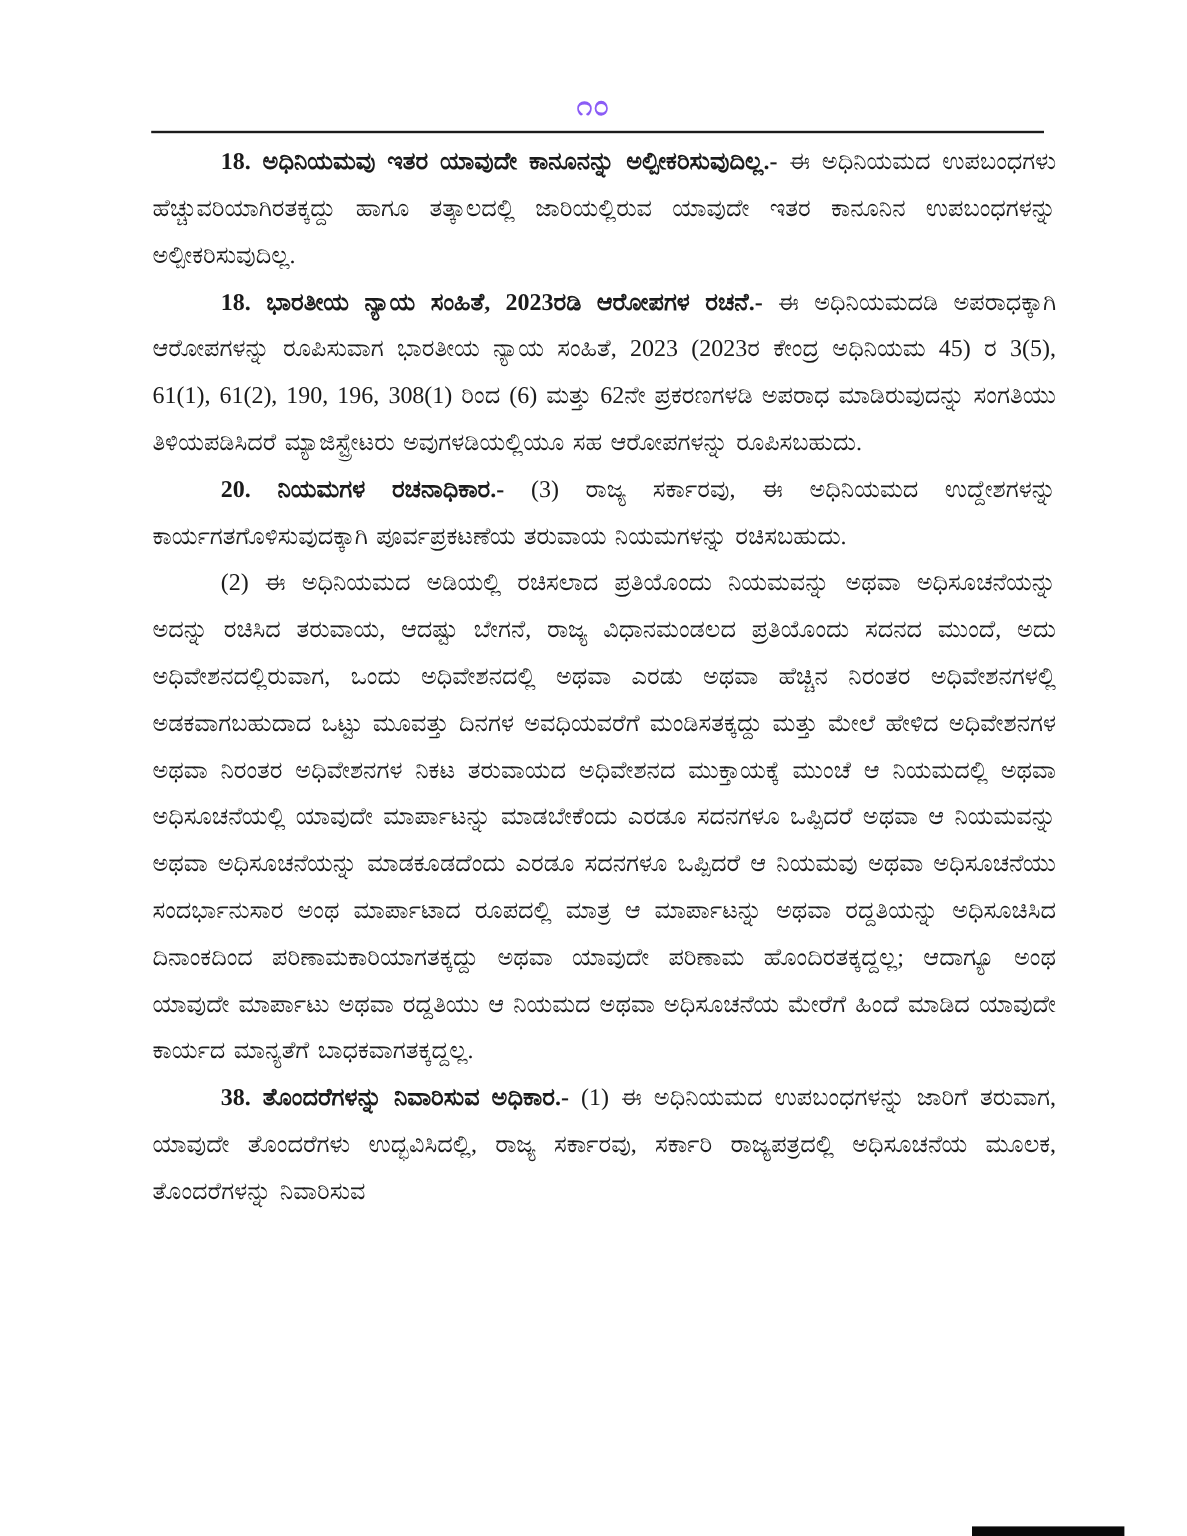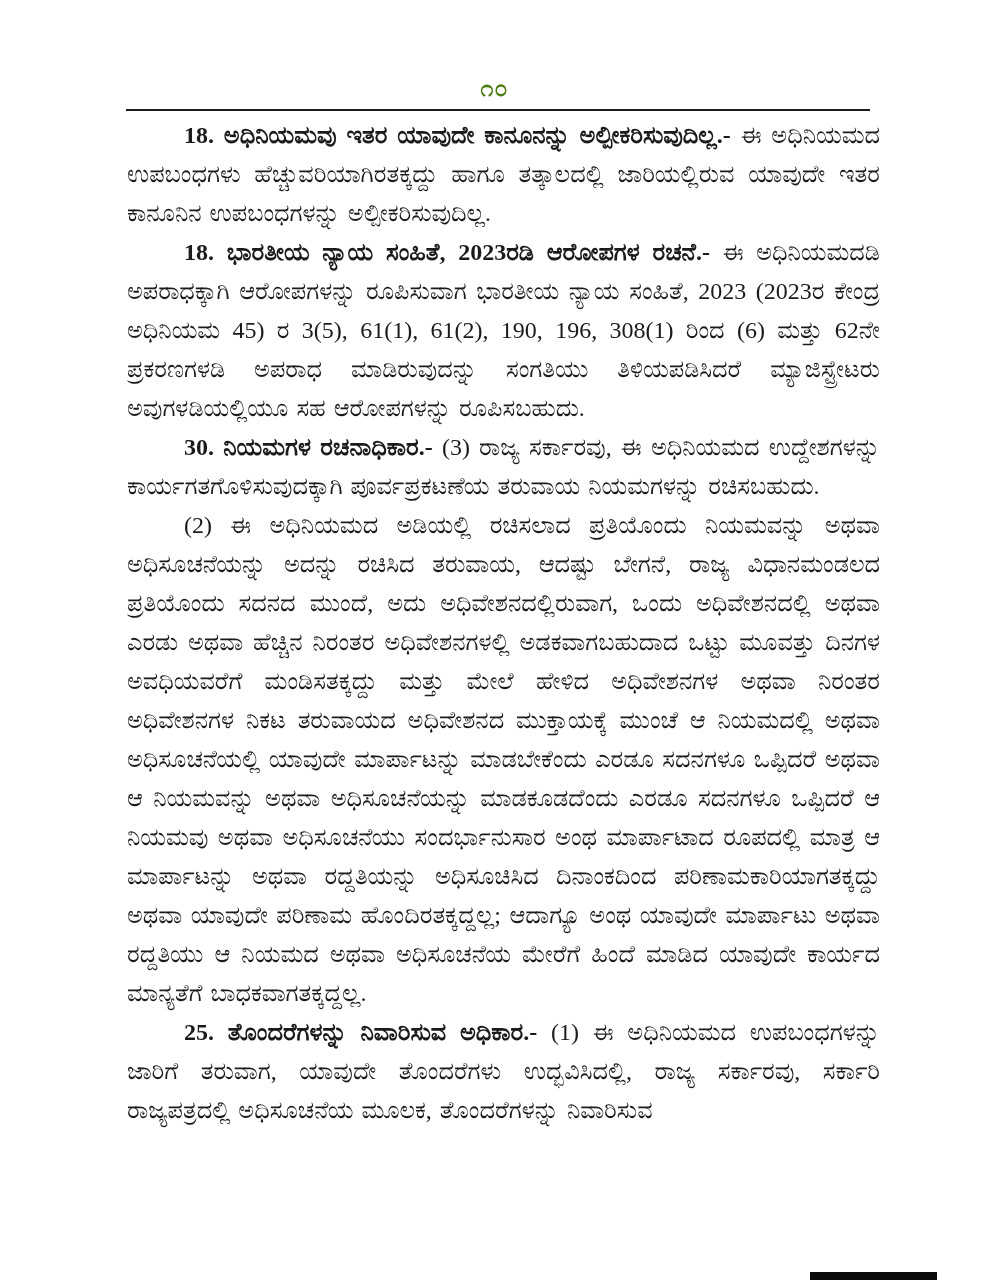--- a/index.html
+++ b/index.html
@@ -18,42 +18,42 @@
   }
   .page-number {
     position: absolute;
     top: 76px;
     left: 0;
     width: 100%;
     text-align: center;
     font-size: 23px;
     font-weight: bold;
     letter-spacing: 1px;
-    color: #4d7c0f;
+    color: #8b5cf6;
   }
   .top-rule {
     position: absolute;
     top: 109px;
     left: 126px;
     width: 744px;
     height: 0;
     border-top: 2px solid #1c1c1c;
   }
   .content {
     position: absolute;
     top: 116px;
     left: 127px;
     width: 753px;
   }
   .para {
     margin: 0;
     padding: 0;
     text-align: justify;
     text-indent: 57px;
-    font-size: 24px;
+    font-size: 20px;
     line-height: 39px;
     word-spacing: 2px;
     color: #1b1b1b;
   }
   .para .heading {
     font-weight: bold;
   }
   .scan-bar {
     position: absolute;
     left: 810px;
@@ -71,23 +71,23 @@
   <div class="page-number">೧೦</div>
 
   <div class="top-rule"></div>
 
   <div class="content">
 
     <p class="para"><span class="heading">18. ಅಧಿನಿಯಮವು ಇತರ ಯಾವುದೇ ಕಾನೂನನ್ನು ಅಲ್ಪೀಕರಿಸುವುದಿಲ್ಲ.-</span> <span>ಈ ಅಧಿನಿಯಮದ ಉಪಬಂಧಗಳು ಹೆಚ್ಚುವರಿಯಾಗಿರತಕ್ಕದ್ದು ಹಾಗೂ ತತ್ಕಾಲದಲ್ಲಿ ಜಾರಿಯಲ್ಲಿರುವ ಯಾವುದೇ ಇತರ ಕಾನೂನಿನ ಉಪಬಂಧಗಳನ್ನು ಅಲ್ಪೀಕರಿಸುವುದಿಲ್ಲ.</span></p>
 
     <p class="para"><span class="heading">18. ಭಾರತೀಯ ನ್ಯಾಯ ಸಂಹಿತೆ, 2023ರಡಿ ಆರೋಪಗಳ ರಚನೆ.-</span> <span>ಈ ಅಧಿನಿಯಮದಡಿ ಅಪರಾಧಕ್ಕಾಗಿ ಆರೋಪಗಳನ್ನು ರೂಪಿಸುವಾಗ ಭಾರತೀಯ ನ್ಯಾಯ ಸಂಹಿತೆ, 2023 (2023ರ ಕೇಂದ್ರ ಅಧಿನಿಯಮ 45) ರ 3(5), 61(1), 61(2), 190, 196, 308(1) ರಿಂದ (6) ಮತ್ತು 62ನೇ ಪ್ರಕರಣಗಳಡಿ ಅಪರಾಧ ಮಾಡಿರುವುದನ್ನು ಸಂಗತಿಯು ತಿಳಿಯಪಡಿಸಿದರೆ ಮ್ಯಾಜಿಸ್ಟ್ರೇಟರು ಅವುಗಳಡಿಯಲ್ಲಿಯೂ ಸಹ ಆರೋಪಗಳನ್ನು ರೂಪಿಸಬಹುದು.</span></p>
 
-    <p class="para"><span class="heading">30. ನಿಯಮಗಳ ರಚನಾಧಿಕಾರ.-</span> <span>(3) ರಾಜ್ಯ ಸರ್ಕಾರವು, ಈ ಅಧಿನಿಯಮದ ಉದ್ದೇಶಗಳನ್ನು ಕಾರ್ಯಗತಗೊಳಿಸುವುದಕ್ಕಾಗಿ ಪೂರ್ವಪ್ರಕಟಣೆಯ ತರುವಾಯ ನಿಯಮಗಳನ್ನು ರಚಿಸಬಹುದು.</span></p>
+    <p class="para"><span class="heading">20. ನಿಯಮಗಳ ರಚನಾಧಿಕಾರ.-</span> <span>(3) ರಾಜ್ಯ ಸರ್ಕಾರವು, ಈ ಅಧಿನಿಯಮದ ಉದ್ದೇಶಗಳನ್ನು ಕಾರ್ಯಗತಗೊಳಿಸುವುದಕ್ಕಾಗಿ ಪೂರ್ವಪ್ರಕಟಣೆಯ ತರುವಾಯ ನಿಯಮಗಳನ್ನು ರಚಿಸಬಹುದು.</span></p>
 
     <p class="para"><span>(2) ಈ ಅಧಿನಿಯಮದ ಅಡಿಯಲ್ಲಿ ರಚಿಸಲಾದ ಪ್ರತಿಯೊಂದು ನಿಯಮವನ್ನು ಅಥವಾ ಅಧಿಸೂಚನೆಯನ್ನು ಅದನ್ನು ರಚಿಸಿದ ತರುವಾಯ, ಆದಷ್ಟು ಬೇಗನೆ, ರಾಜ್ಯ ವಿಧಾನಮಂಡಲದ ಪ್ರತಿಯೊಂದು ಸದನದ ಮುಂದೆ, ಅದು ಅಧಿವೇಶನದಲ್ಲಿರುವಾಗ, ಒಂದು ಅಧಿವೇಶನದಲ್ಲಿ ಅಥವಾ ಎರಡು ಅಥವಾ ಹೆಚ್ಚಿನ ನಿರಂತರ ಅಧಿವೇಶನಗಳಲ್ಲಿ ಅಡಕವಾಗಬಹುದಾದ ಒಟ್ಟು ಮೂವತ್ತು ದಿನಗಳ ಅವಧಿಯವರೆಗೆ ಮಂಡಿಸತಕ್ಕದ್ದು ಮತ್ತು ಮೇಲೆ ಹೇಳಿದ ಅಧಿವೇಶನಗಳ ಅಥವಾ ನಿರಂತರ ಅಧಿವೇಶನಗಳ ನಿಕಟ ತರುವಾಯದ ಅಧಿವೇಶನದ ಮುಕ್ತಾಯಕ್ಕೆ ಮುಂಚೆ ಆ ನಿಯಮದಲ್ಲಿ ಅಥವಾ ಅಧಿಸೂಚನೆಯಲ್ಲಿ ಯಾವುದೇ ಮಾರ್ಪಾಟನ್ನು ಮಾಡಬೇಕೆಂದು ಎರಡೂ ಸದನಗಳೂ ಒಪ್ಪಿದರೆ ಅಥವಾ ಆ ನಿಯಮವನ್ನು ಅಥವಾ ಅಧಿಸೂಚನೆಯನ್ನು ಮಾಡಕೂಡದೆಂದು ಎರಡೂ ಸದನಗಳೂ ಒಪ್ಪಿದರೆ ಆ ನಿಯಮವು ಅಥವಾ ಅಧಿಸೂಚನೆಯು ಸಂದರ್ಭಾನುಸಾರ ಅಂಥ ಮಾರ್ಪಾಟಾದ ರೂಪದಲ್ಲಿ ಮಾತ್ರ ಆ ಮಾರ್ಪಾಟನ್ನು ಅಥವಾ ರದ್ದತಿಯನ್ನು ಅಧಿಸೂಚಿಸಿದ ದಿನಾಂಕದಿಂದ ಪರಿಣಾಮಕಾರಿಯಾಗತಕ್ಕದ್ದು ಅಥವಾ ಯಾವುದೇ ಪರಿಣಾಮ ಹೊಂದಿರತಕ್ಕದ್ದಲ್ಲ; ಆದಾಗ್ಯೂ ಅಂಥ ಯಾವುದೇ ಮಾರ್ಪಾಟು ಅಥವಾ ರದ್ದತಿಯು ಆ ನಿಯಮದ ಅಥವಾ ಅಧಿಸೂಚನೆಯ ಮೇರೆಗೆ ಹಿಂದೆ ಮಾಡಿದ ಯಾವುದೇ ಕಾರ್ಯದ ಮಾನ್ಯತೆಗೆ ಬಾಧಕವಾಗತಕ್ಕದ್ದಲ್ಲ.</span></p>
 
-    <p class="para"><span class="heading">25. ತೊಂದರೆಗಳನ್ನು ನಿವಾರಿಸುವ ಅಧಿಕಾರ.-</span> <span>(1) ಈ ಅಧಿನಿಯಮದ ಉಪಬಂಧಗಳನ್ನು ಜಾರಿಗೆ ತರುವಾಗ, ಯಾವುದೇ ತೊಂದರೆಗಳು ಉದ್ಭವಿಸಿದಲ್ಲಿ, ರಾಜ್ಯ ಸರ್ಕಾರವು, ಸರ್ಕಾರಿ ರಾಜ್ಯಪತ್ರದಲ್ಲಿ ಅಧಿಸೂಚನೆಯ ಮೂಲಕ, ತೊಂದರೆಗಳನ್ನು ನಿವಾರಿಸುವ</span></p>
+    <p class="para"><span class="heading">38. ತೊಂದರೆಗಳನ್ನು ನಿವಾರಿಸುವ ಅಧಿಕಾರ.-</span> <span>(1) ಈ ಅಧಿನಿಯಮದ ಉಪಬಂಧಗಳನ್ನು ಜಾರಿಗೆ ತರುವಾಗ, ಯಾವುದೇ ತೊಂದರೆಗಳು ಉದ್ಭವಿಸಿದಲ್ಲಿ, ರಾಜ್ಯ ಸರ್ಕಾರವು, ಸರ್ಕಾರಿ ರಾಜ್ಯಪತ್ರದಲ್ಲಿ ಅಧಿಸೂಚನೆಯ ಮೂಲಕ, ತೊಂದರೆಗಳನ್ನು ನಿವಾರಿಸುವ</span></p>
 
   </div>
 
   <div class="scan-bar"></div>
 
 </div>
 
 </body></html>

